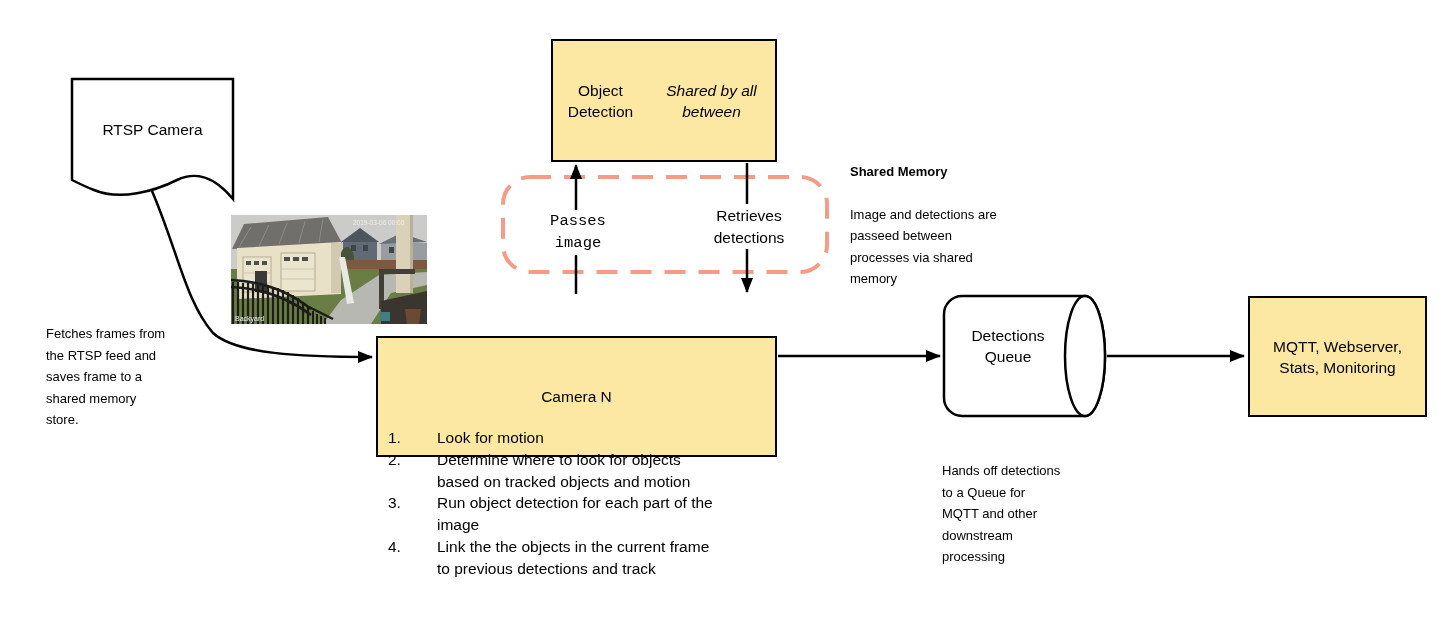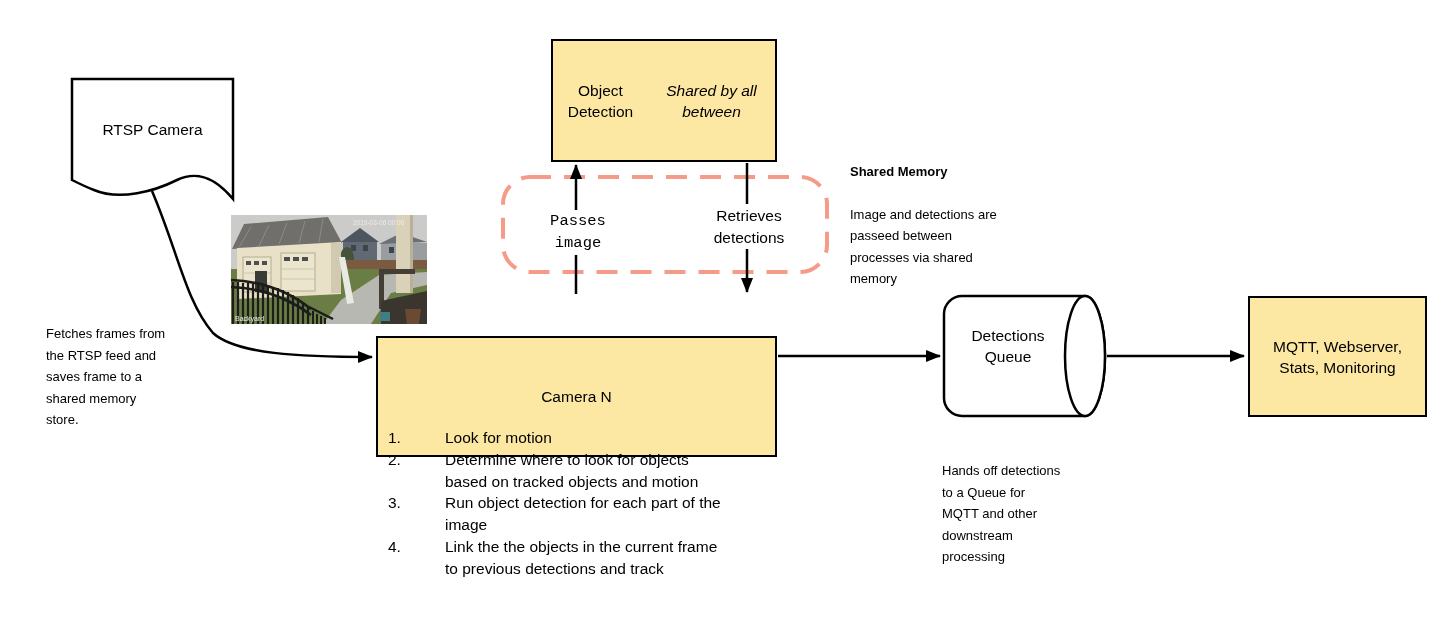--- a/index.html
+++ b/index.html
@@ -21,21 +21,21 @@
   }
   .edge-label{
     position:absolute;z-index:3;background:#fff;text-align:center;
     font-size:15.5px;line-height:21.5px;white-space:pre-line;padding:1px 2px;
   }
   .note-title{font-weight:bold;}
   .italic{font-style:italic;}
   .steps{position:absolute;z-index:3;left:388px;top:427px;font-size:15.5px;line-height:21.8px;}
   .step{display:flex;}
   .step-num{width:49px;flex:0 0 49px;}
-  .step-text{white-space:pre-line;margin-left:8px;}
+  .step-text{white-space:pre-line;}
   
   .outline{fill:#ffffff;stroke:var(--node-border,#000);stroke-width:2.5;}
   .edge{fill:none;stroke:var(--arrow,#000);stroke-width:2.5;}
   .dash-outline{fill:none;stroke:var(--shared-memory-outline,#F59B88);stroke-width:4;
     stroke-dasharray:21 13;}
 </style>
 </head>
 <body>
 
 <div class="canvas">

